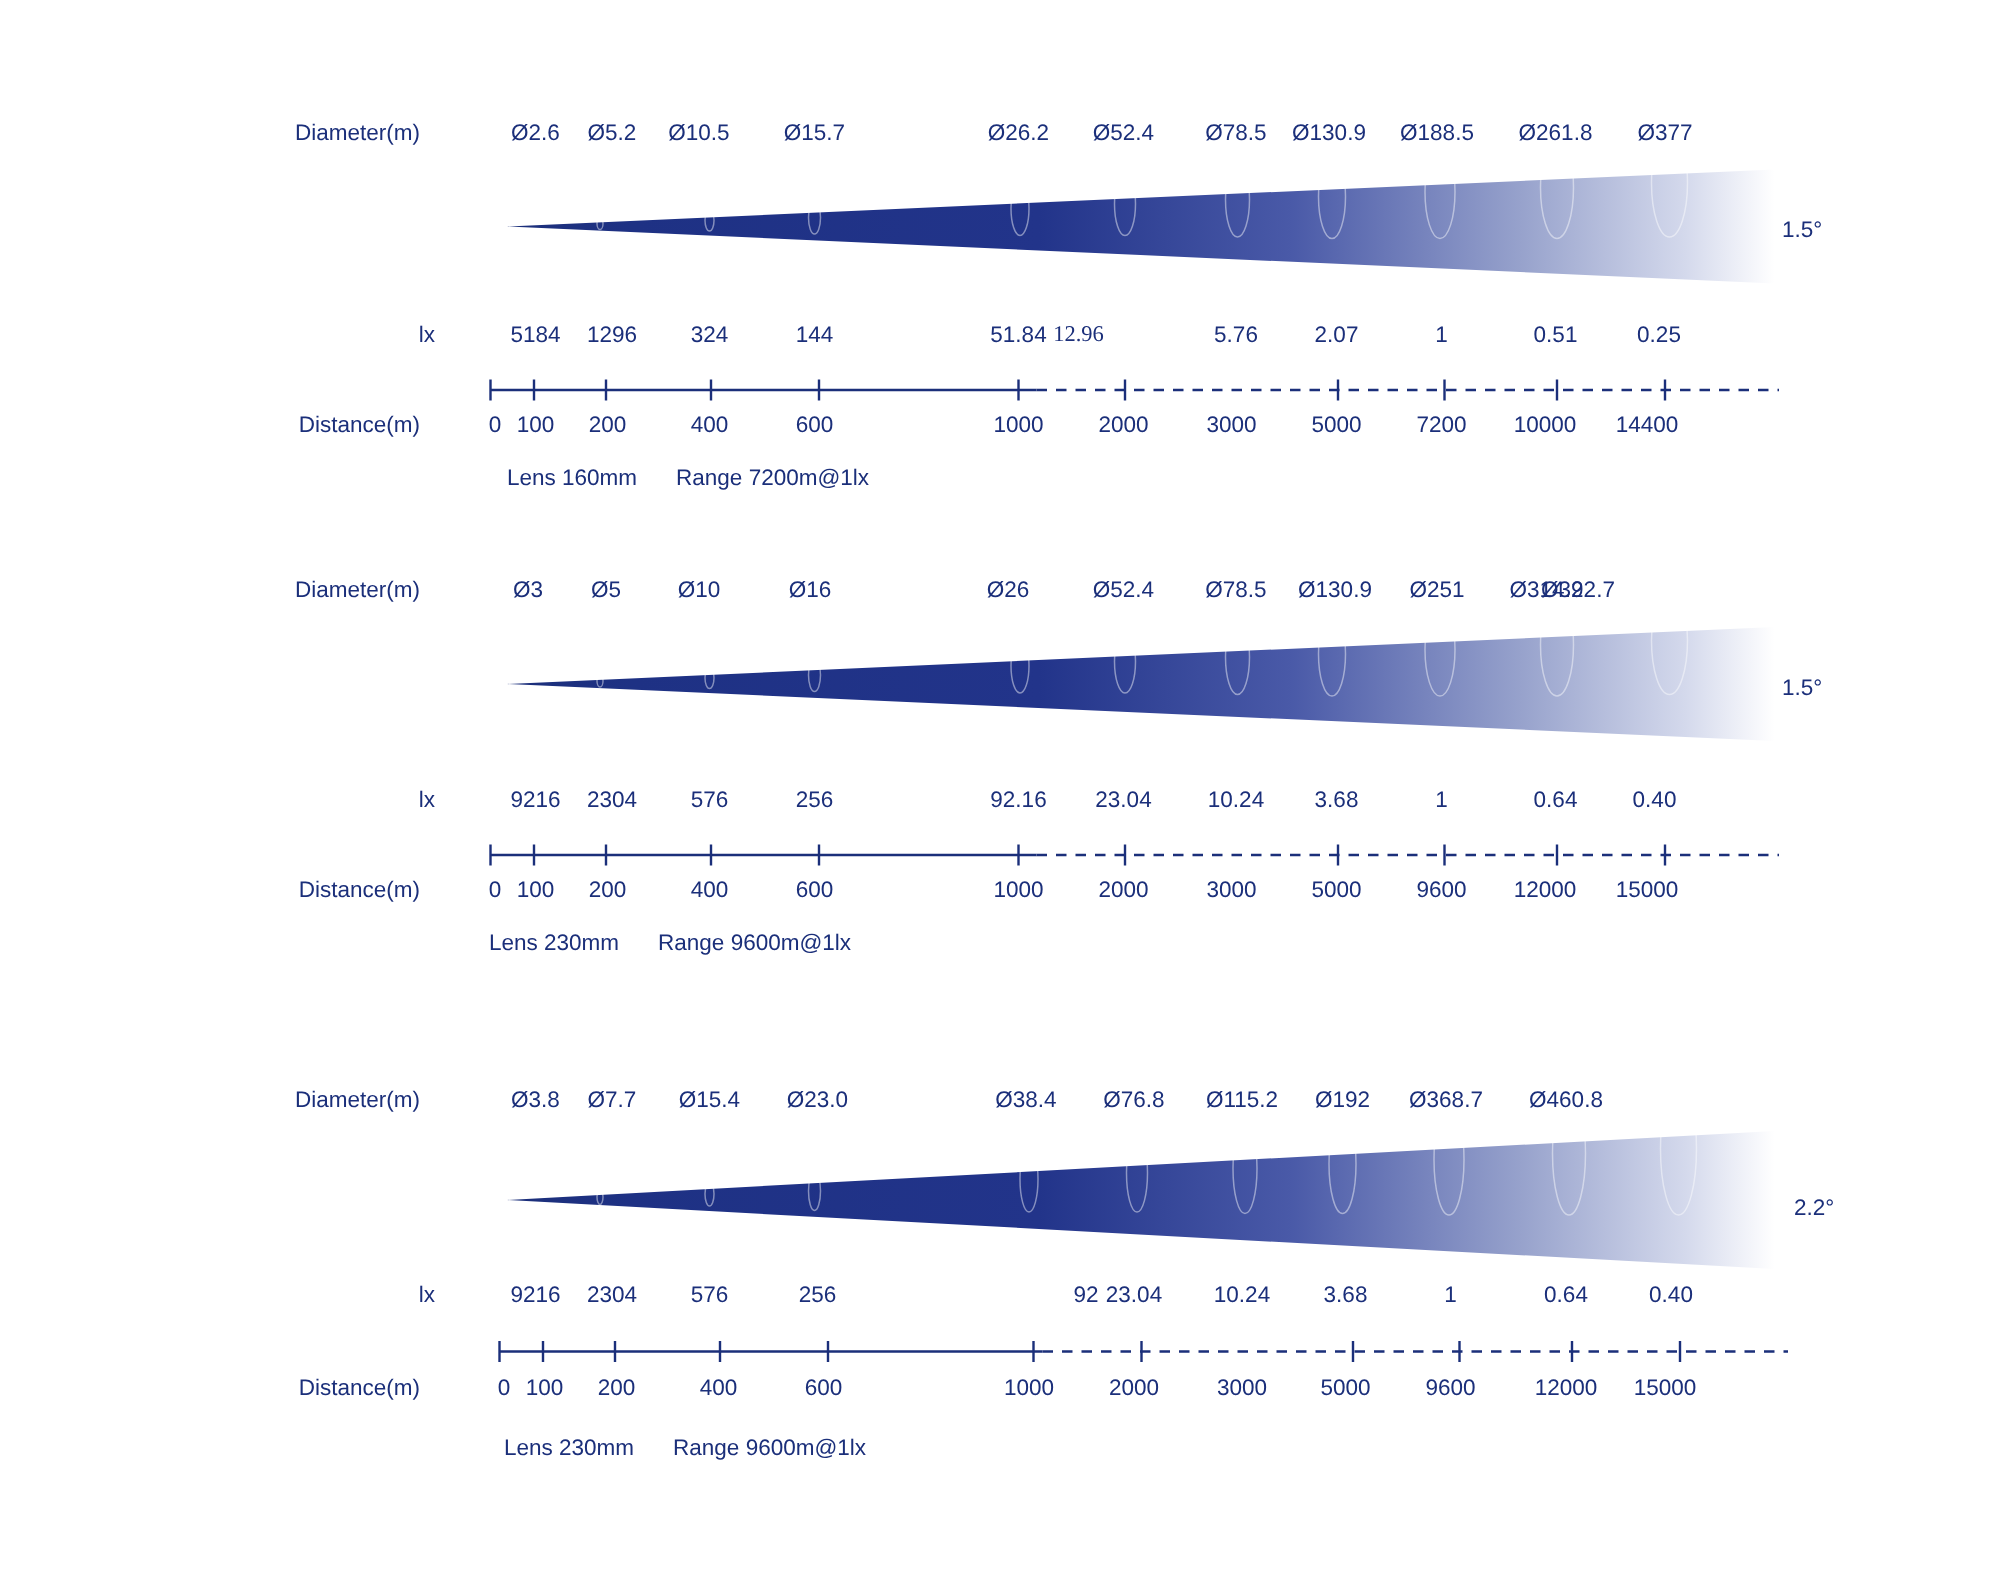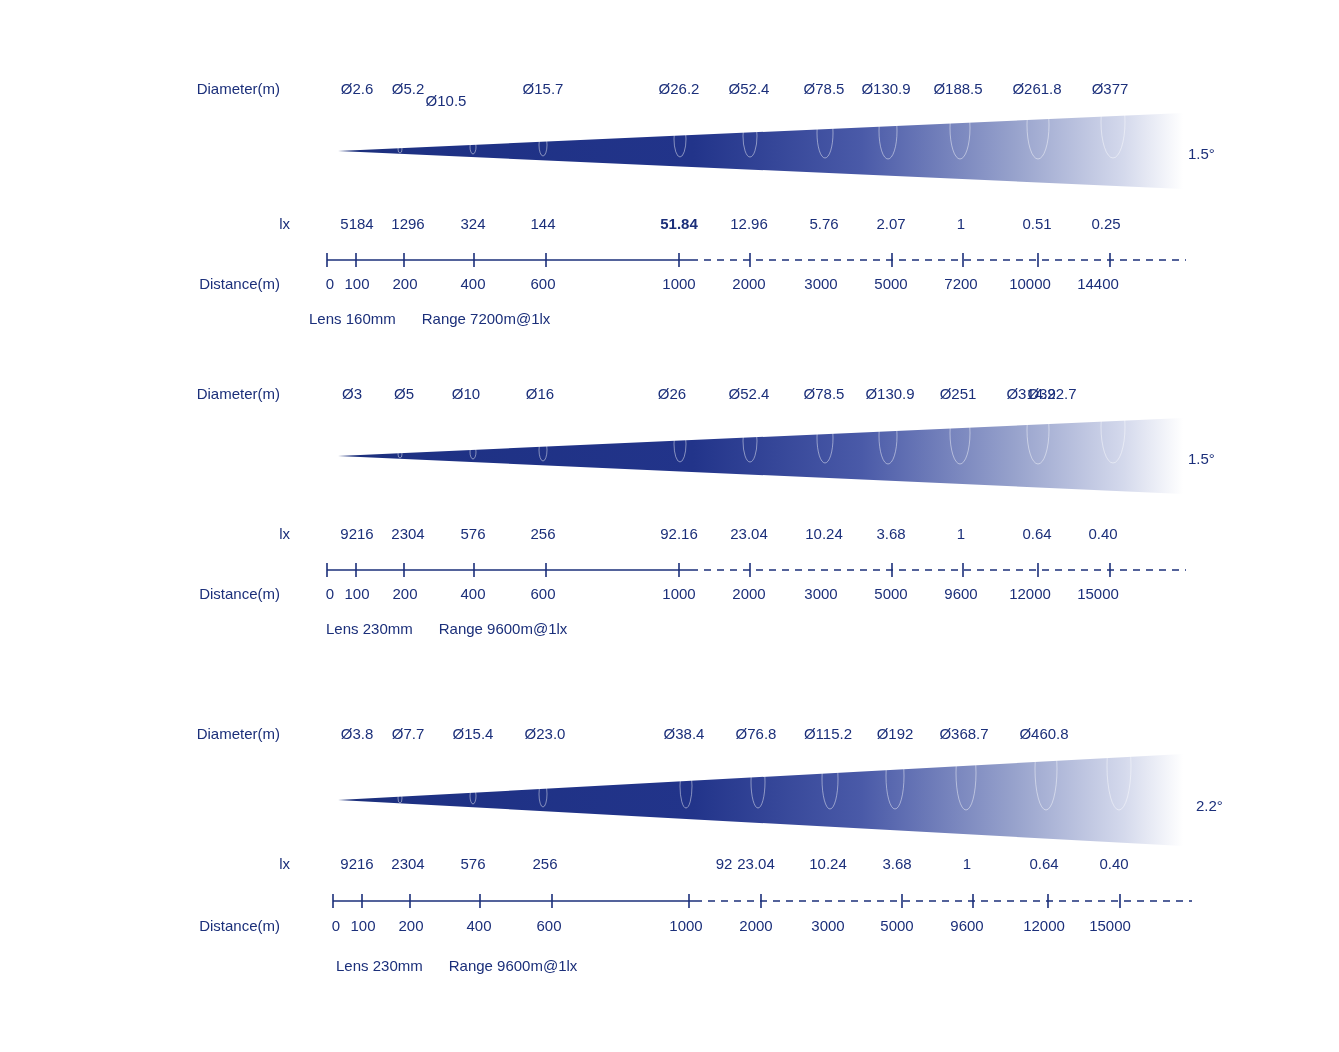--- a/index.html
+++ b/index.html
@@ -105,21 +105,21 @@
 <body>
 
 <div class="page">
 
   <div class="block block-1">
 
     <div class="row-label" style="left:120px; top:30px; width:160px;">Diameter(m)</div>
     <div class="row" style="top:30px;">
       <div class="cell" style="left:357px;">Ø2.6</div>
       <div class="cell" style="left:408px;">Ø5.2</div>
-      <div class="cell" style="left:446px;margin-top:12px;">Ø10.5</div>
+      <div class="cell" style="left:466px;">Ø10.5</div>
       <div class="cell" style="left:543px;">Ø15.7</div>
       <div class="cell" style="left:679px;">Ø26.2</div>
       <div class="cell" style="left:749px;">Ø52.4</div>
       <div class="cell" style="left:824px;">Ø78.5</div>
       <div class="cell" style="left:886px;">Ø130.9</div>
       <div class="cell" style="left:958px;">Ø188.5</div>
       <div class="cell" style="left:1037px;">Ø261.8</div>
       <div class="cell" style="left:1110px;">Ø377</div>
     </div>
 
@@ -154,22 +154,22 @@
     </div>
 
     <div class="angle" style="left:1188px; top:95px;">1.5°</div>
 
     <div class="row-label" style="left:180px; top:165px; width:110px;">lx</div>
     <div class="row" style="top:165px;">
       <div class="cell" style="left:357px;">5184</div>
       <div class="cell" style="left:408px;">1296</div>
       <div class="cell" style="left:473px;">324</div>
       <div class="cell" style="left:543px;">144</div>
-      <div class="cell" style="left:679px;font-weight:bold;">51.84</div>
-      <div class="cell" style="left:749px;">12.96</div>
+      <div class="cell" style="left:679px;">51.84</div>
+      <div class="cell" style="left:719px;font-family:Liberation Serif, serif;">12.96</div>
       <div class="cell" style="left:824px;">5.76</div>
       <div class="cell" style="left:891px;">2.07</div>
       <div class="cell" style="left:961px;">1</div>
       <div class="cell" style="left:1037px;">0.51</div>
       <div class="cell" style="left:1106px;">0.25</div>
     </div>
 
     <div class="axis" style="top:200px;">
       <svg width="860" height="20" viewBox="0 0 860 20">
         <g stroke="#1b2f7a" stroke-width="1.6" fill="none">
@@ -199,21 +199,21 @@
       <div class="cell" style="left:543px;">600</div>
       <div class="cell" style="left:679px;">1000</div>
       <div class="cell" style="left:749px;">2000</div>
       <div class="cell" style="left:821px;">3000</div>
       <div class="cell" style="left:891px;">5000</div>
       <div class="cell" style="left:961px;">7200</div>
       <div class="cell" style="left:1030px;">10000</div>
       <div class="cell" style="left:1098px;">14400</div>
     </div>
 
-    <div class="foot" style="left:309px; top:260px;">
+    <div class="foot" style="left:338px; top:260px;">
       <span>Lens 160mm</span><span>Range 7200m@1lx</span>
     </div>
   </div>
 
   <div class="block block-2">
 
     <div class="row-label" style="left:120px; top:30px; width:160px;">Diameter(m)</div>
     <div class="row" style="top:30px;">
       <div class="cell" style="left:352px;">Ø3</div>
       <div class="cell" style="left:404px;">Ø5</div>

